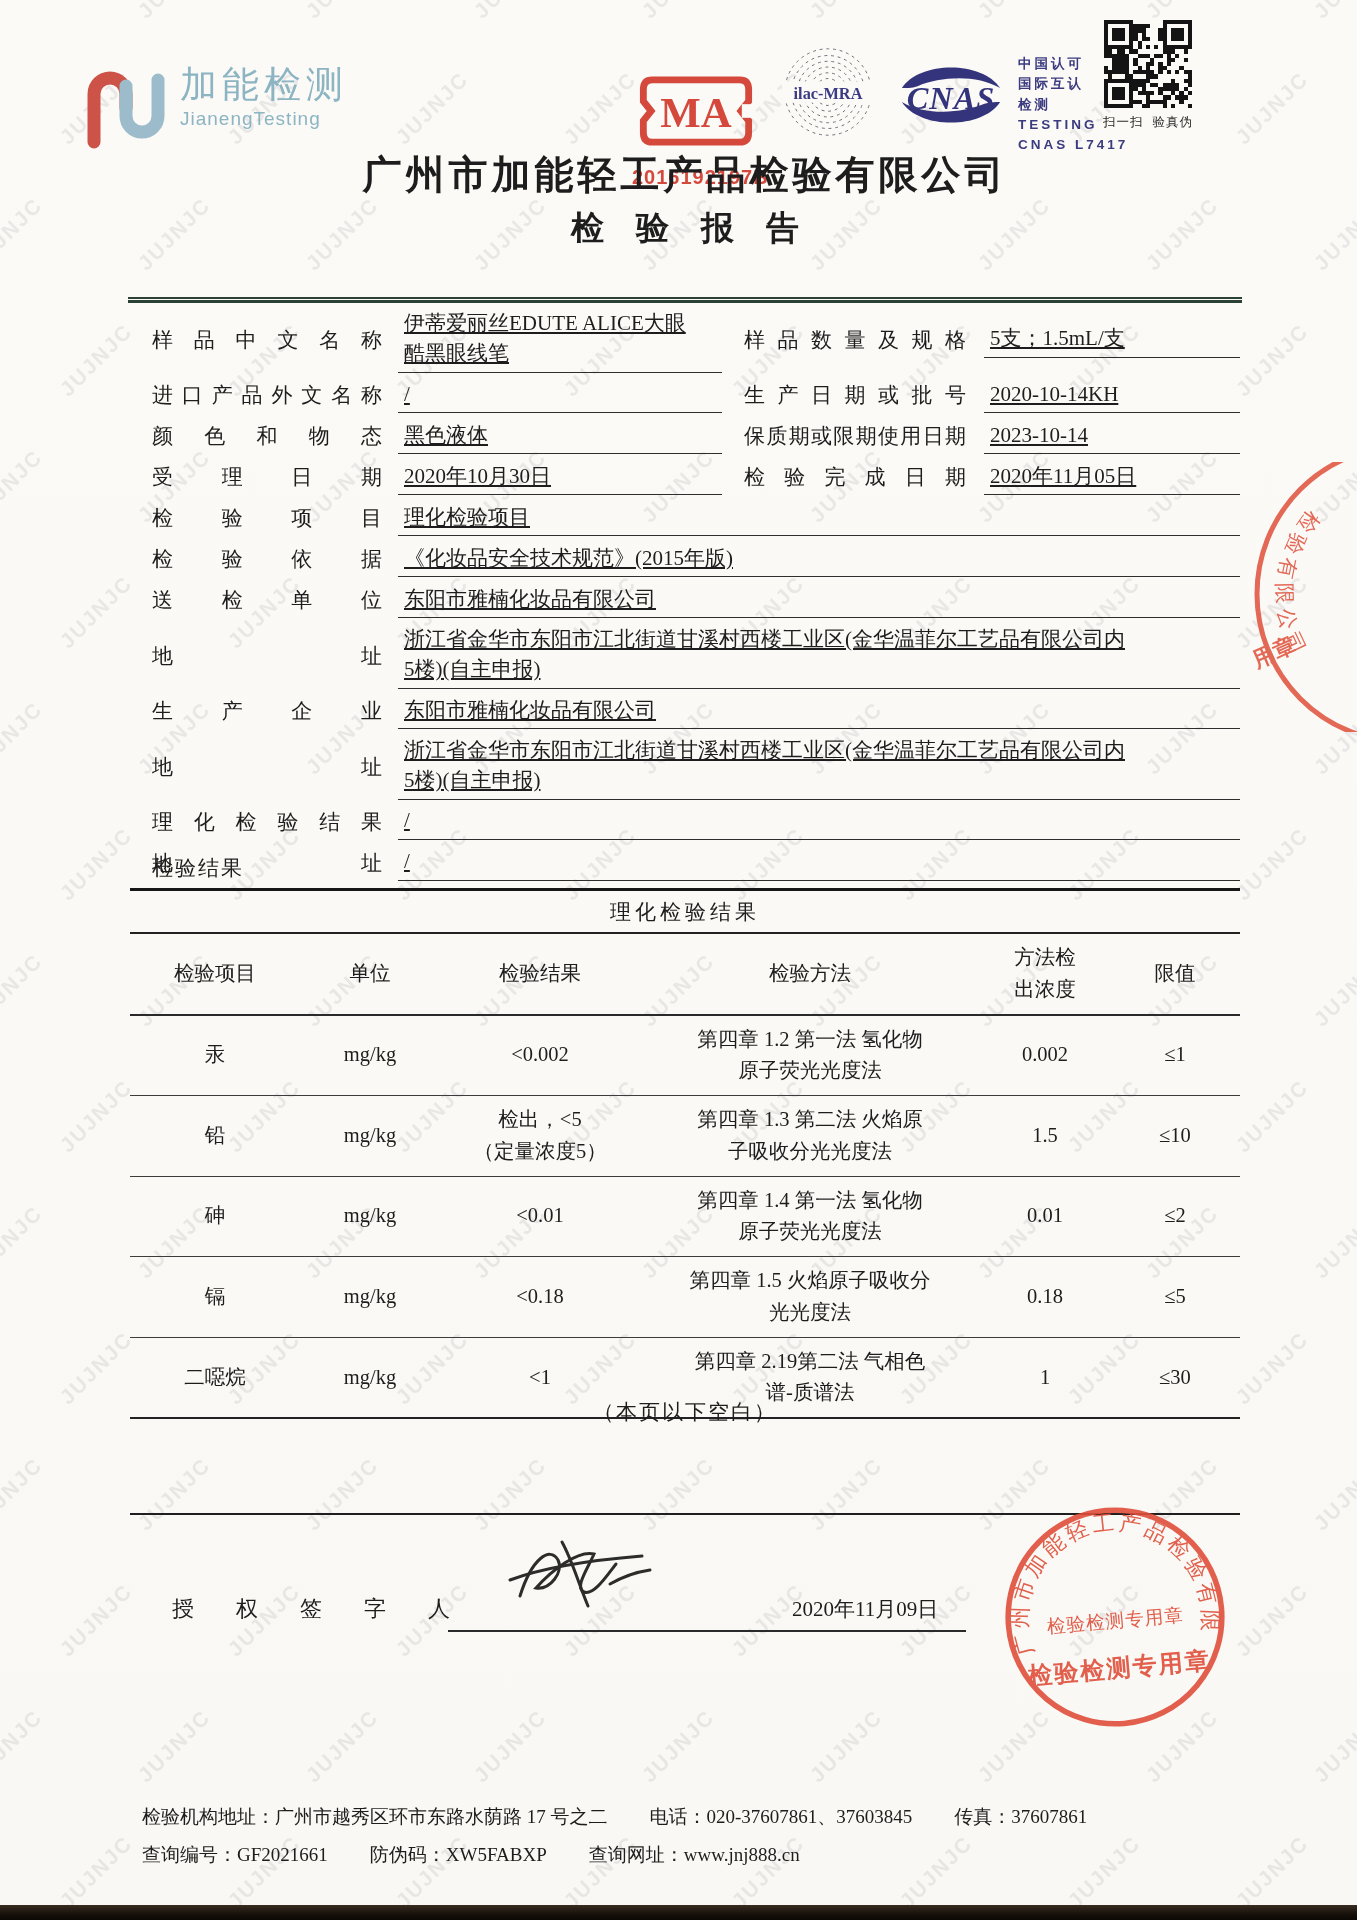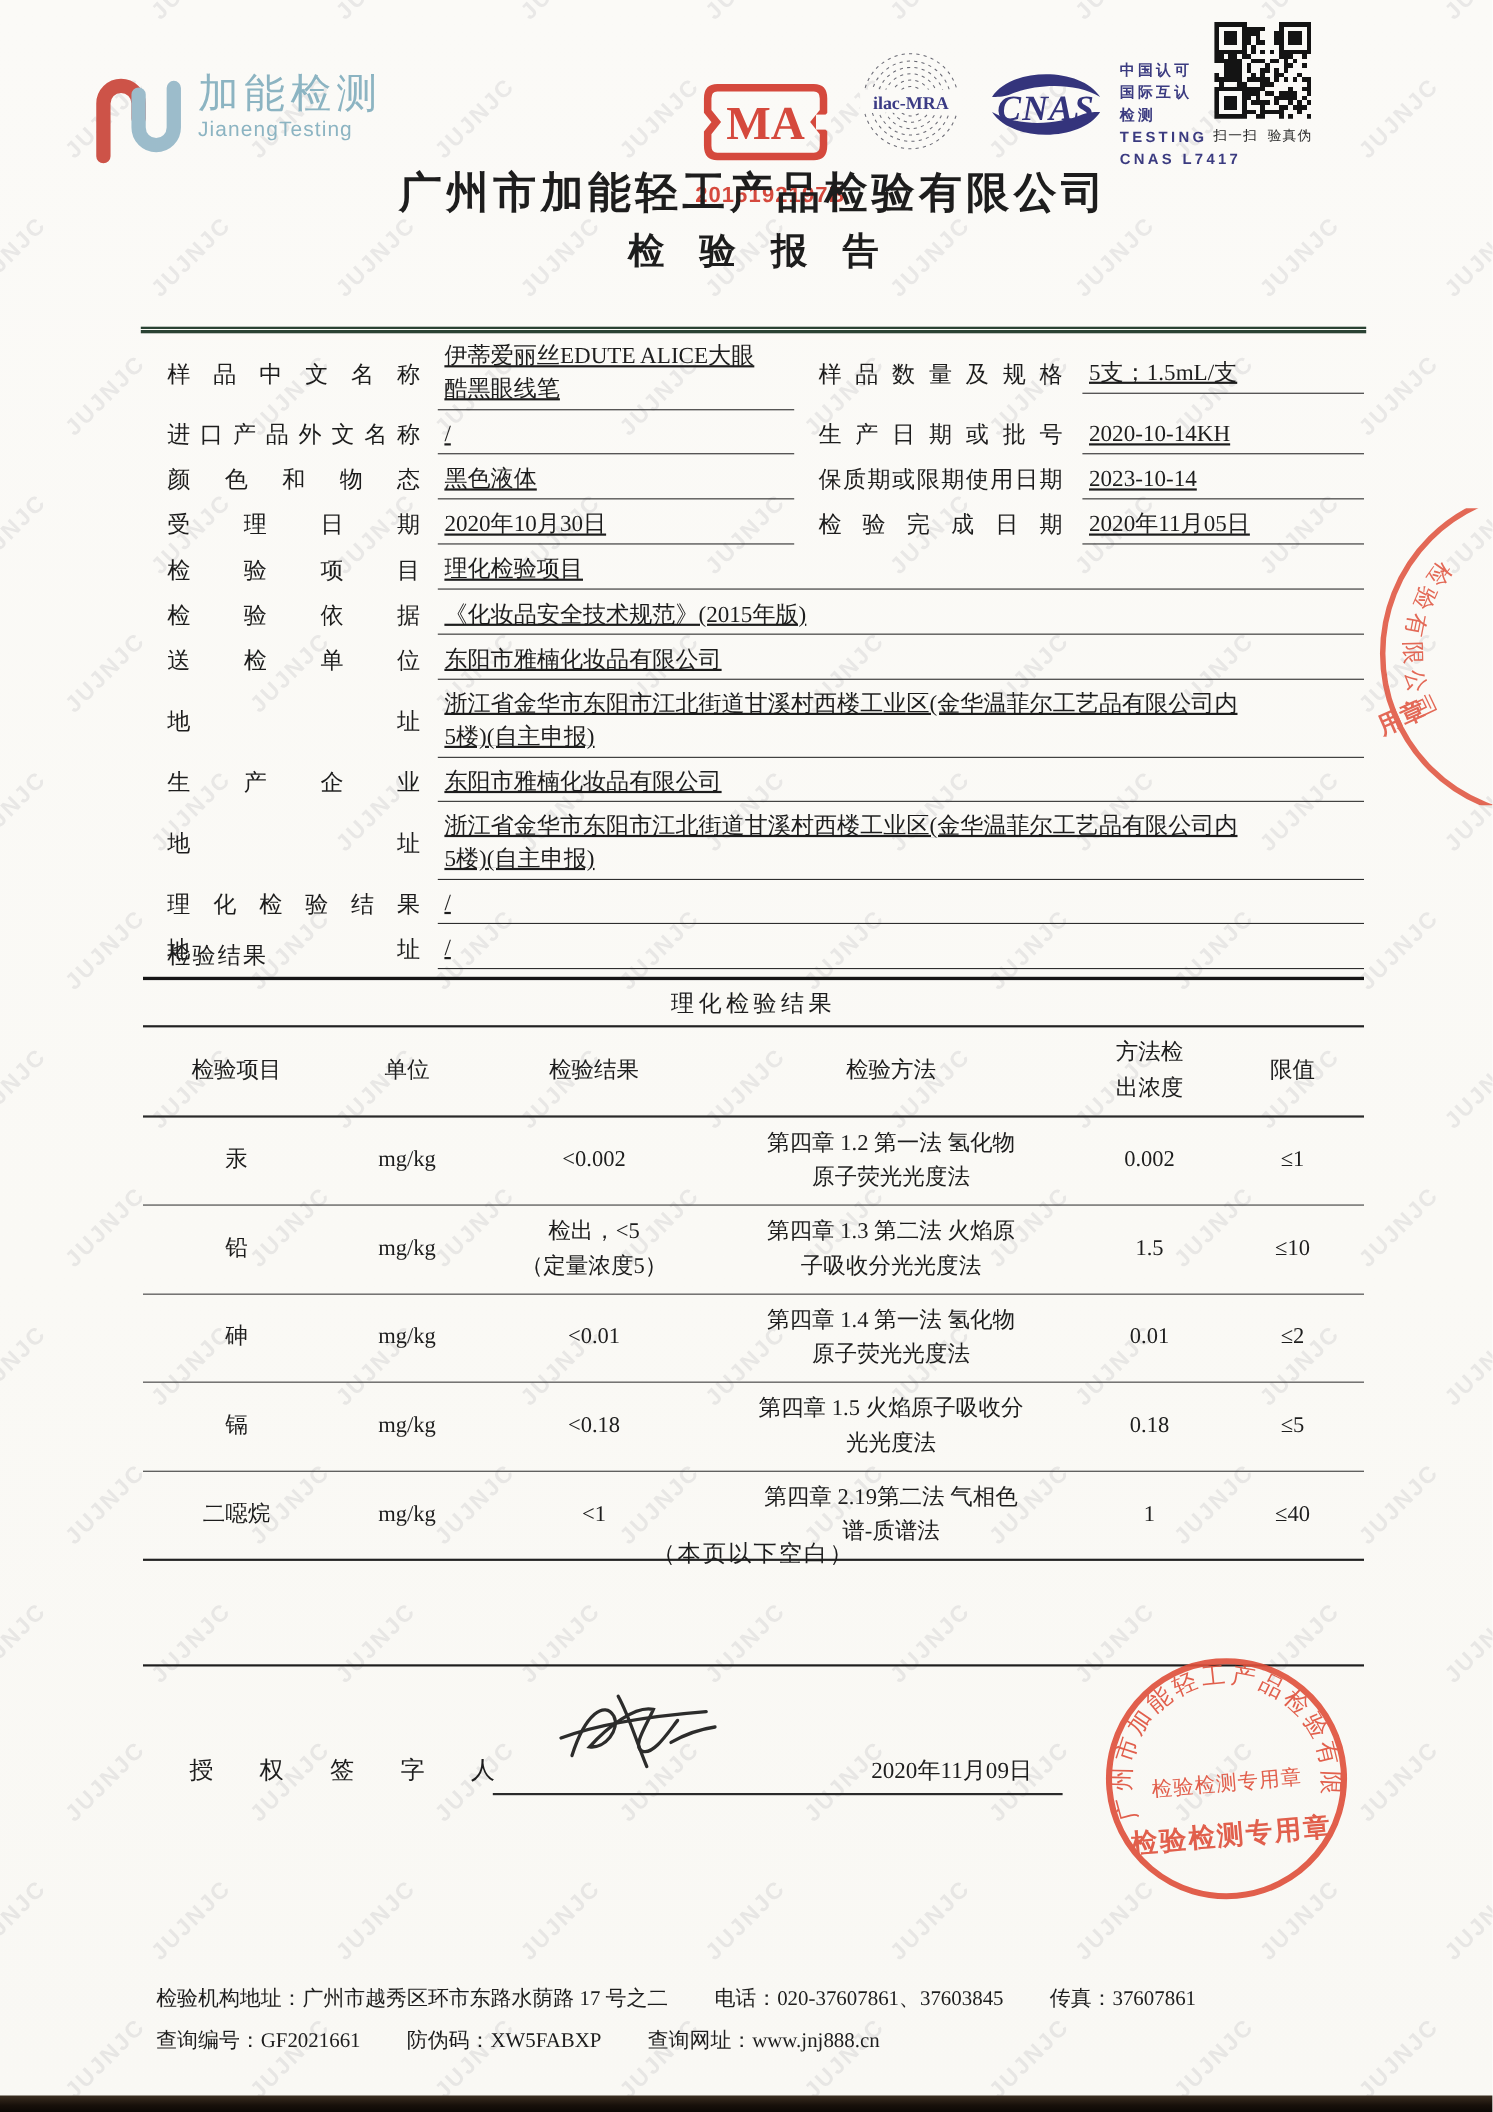--- a/index.html
+++ b/index.html
@@ -567,21 +567,21 @@
           <div>≤5</div>
         </div>
 
         <div class="rrow">
           <div>二噁烷</div>
           <div>mg/kg</div>
           <div>&lt;1</div>
           <div>第四章 2.19第二法 气相色
 谱-质谱法</div>
           <div>1</div>
-          <div>≤40</div>
+          <div>≤30</div>
         </div>
       </div>
   </div>
 
   <div class="blank-note">（本页以下空白）</div>
 
   <div class="sig-rule"></div>
   <svg class="signature-svg" viewBox="0 0 170 96">
     <g fill="none" stroke="#161616" stroke-width="3" stroke-linecap="round" opacity="0.9">
       <path d="M28,68 C40,30 58,18 66,32 C72,44 58,62 44,60 C60,42 86,22 102,26 C96,40 82,60 92,64 C102,68 116,46 124,36"></path>

